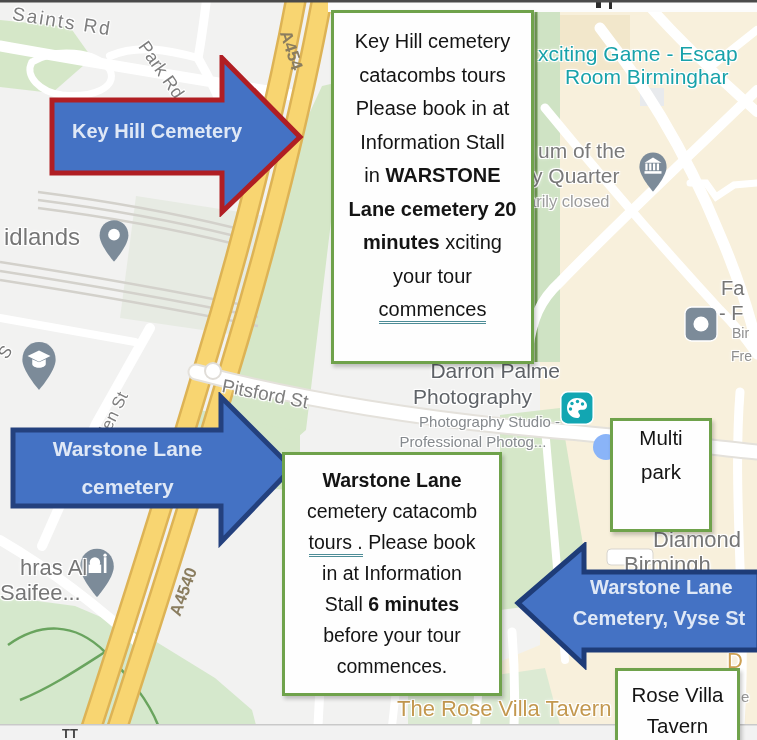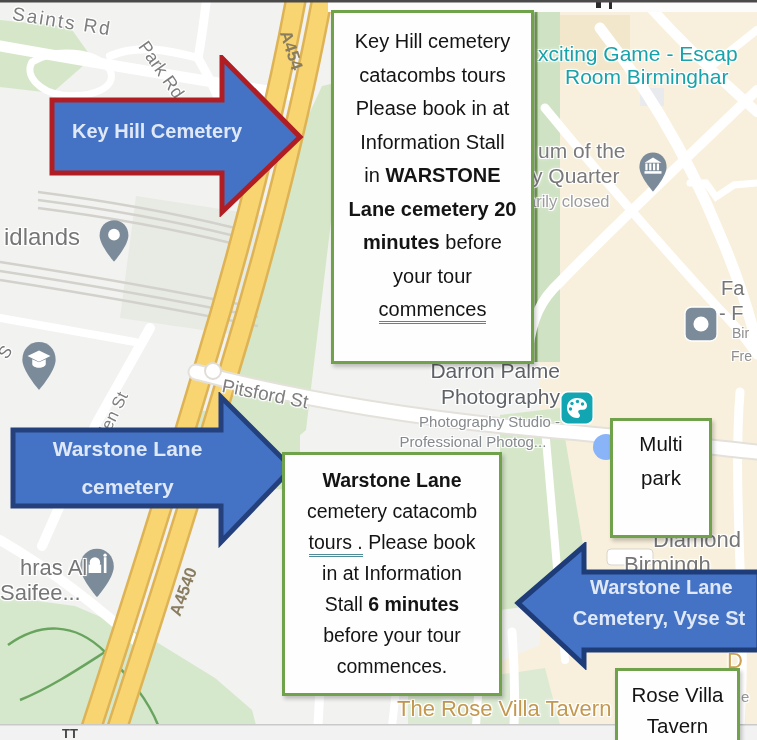--- a/index.html
+++ b/index.html
@@ -181,21 +181,21 @@
   <div class="gm teal" style="left:538px;top:43px;font-size:21px;">xciting Game - Escap</div>
   <div class="gm teal" style="left:565px;top:66px;font-size:21px;">Room Birminghar</div>
   <div class="gm" style="left:538px;top:140px;font-size:21px;color:#7a7a7a;">um of the</div>
   <div class="gm" style="left:532px;top:165px;font-size:21px;color:#7a7a7a;">y Quarter</div>
   <div class="gm" style="left:527px;top:193px;font-size:16.5px;color:#9c9c9c;">arily closed</div>
   <div class="gm" style="left:721px;top:278px;font-size:20px;">Fa</div>
   <div class="gm" style="left:719px;top:303px;font-size:20px;">- F</div>
   <div class="gm" style="left:732px;top:326px;font-size:14px;color:#8e8e8e;">Bir</div>
   <div class="gm" style="left:731px;top:349px;font-size:14px;color:#8e8e8e;">Fre</div>
   <div class="gm" style="left:413px;top:360px;width:147px;text-align:right;font-size:21px;color:#5f6368;">Darron Palme</div>
-  <div class="gm" style="left:413px;top:386px;width:147px;text-align:right;font-size:21px;color:#5f6368;">Photography</div>
+  <div class="gm" style="left:413px;top:386px;width:147px;font-size:21px;color:#5f6368;">Photography</div>
   <div class="gm" style="left:386px;top:414px;width:174px;text-align:right;font-size:15px;color:#85898d;">Photography Studio -</div>
   <div class="gm" style="left:386px;top:434px;width:174px;text-align:center;font-size:15px;color:#85898d;">Professional Photog...</div>
   <div class="gm" style="left:653px;top:528px;font-size:22px;">Diamond</div>
   <div class="gm" style="left:624px;top:553px;font-size:22px;">Birmingh</div>
   <div class="gm" style="left:20px;top:556px;font-size:22px;">hras Al</div>
   <div class="gm" style="left:0px;top:581px;font-size:22px;">Saifee...</div>
   <div class="gm orange" style="left:397px;top:697px;font-size:22px;">The Rose Villa Tavern</div>
   <div class="gm orange" style="left:727px;top:649px;font-size:22px;color:#cda053;">D</div>
   <div class="gm" style="left:741px;top:689px;font-size:15px;color:#9a9a9a;">e</div>
   <div class="gm" style="left:-5px;top:352px;font-size:17px;transform:rotate(-55deg);transform-origin:0 0;">S</div>
@@ -218,37 +218,37 @@
   <div class="arrow-label" style="left:590px;top:576px;width:142px;font-size:20px;">Warstone Lane</div>
   <div class="arrow-label" style="left:566px;top:607px;width:186px;font-size:20px;">Cemetery, Vyse St</div>
 
   <div class="note" style="left:331px;top:10px;width:197px;height:336px;font-size:20px;line-height:33.5px;padding-top:12px;">
     <p>Key Hill cemetery</p>
     <p>catacombs tours</p>
     <p>Please book in at</p>
     <p>Information Stall</p>
     <p><span>in </span><span class="b">WARSTONE</span></p>
     <p class="b">Lane cemetery 20</p>
-    <p><span class="b">minutes</span><span> before</span></p>
+    <p><span class="b">minutes</span><span> xciting</span></p>
     <p>your tour</p>
     <p><span class="ul">commences</span></p>
   </div>
 
   <div class="note" style="left:282px;top:452px;width:214px;height:228px;font-size:19.5px;line-height:31px;padding-top:10px;">
     <p class="b">Warstone Lane</p>
     <p>cemetery catacomb</p>
     <p><span class="ul">tours .</span><span> Please book</span></p>
     <p>in at Information</p>
     <p><span>Stall </span><span class="b">6 minutes</span></p>
     <p>before your tour</p>
     <p>commences.</p>
   </div>
 
 
-  <div class="note" style="left:610px;top:418px;width:96px;height:108px;font-size:20.5px;line-height:34px;padding-top:6px;">
+  <div class="note" style="left:610px;top:418px;width:96px;height:108px;font-size:20.5px;line-height:34px;">
     <p>Multi</p>
     <p>park</p>
   </div>
 
   <div class="note" style="left:615px;top:668px;width:119px;height:69px;font-size:20.5px;line-height:31px;padding-top:8px;">
     <p>Rose Villa</p>
     <p>Tavern</p>
   </div>
 
 </div>

